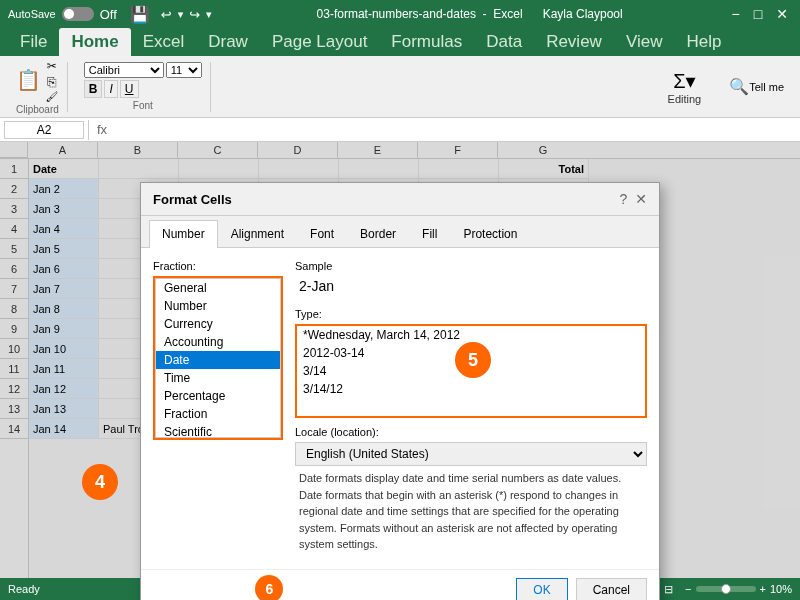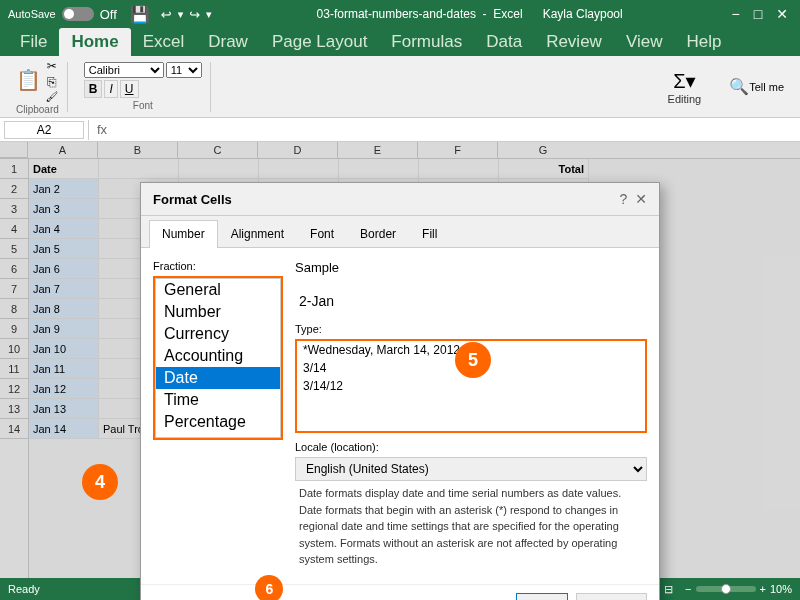--- a/index.html
+++ b/index.html
@@ -69,24 +69,24 @@
     .dialog-tabs { display: flex; border-bottom: 1px solid #ccc; background: #f0f0f0; padding: 0 8px; }
     .dialog-tab { padding: 6px 12px; font-size: 12px; cursor: pointer; border: 1px solid transparent; border-bottom: none; margin-top: 4px; }
     .dialog-tab.active { background: white; border-color: #ccc; border-bottom-color: white; margin-bottom: -1px; z-index: 1; position: relative; }
 
     
     .dialog-content { padding: 12px; }
     .dialog-row { display: flex; gap: 12px; }
     .category-section { width: 130px; }
     .category-label { font-size: 11px; margin-bottom: 4px; }
     .category-list { border: 1px solid #ccc; height: 160px; overflow-y: auto; }
-    .category-item { padding: 2px 8px; font-size: 16px; cursor: pointer; }
+    .category-item { padding: 2px 8px; font-size: 12px; cursor: pointer; }
     .category-item.selected { background: #0078d4; color: white; }
     .right-section { flex: 1; }
-    .sample-label { font-size: 13px; margin-bottom: 14px; }
+    .sample-label { font-size: 11px; margin-bottom: 2px; }
     .sample-value { font-size: 14px; margin-bottom: 10px; padding: 4px; border: none; }
     .type-label { font-size: 11px; margin-bottom: 4px; }
     .type-list-wrapper { position: relative; border: 2px solid #ff6600; }
     .type-list { height: 90px; overflow-y: auto; border: none; width: 100%; font-size: 12px; }
     .type-item { padding: 2px 6px; cursor: pointer; }
     .locale-label { font-size: 11px; margin: 8px 0 4px; }
     .locale-select { width: 100%; border: 1px solid #ccc; padding: 3px 6px; font-size: 12px; appearance: auto; }
     .description-text { font-size: 11px; color: #333; line-height: 1.5; margin-top: 0; padding: 4px; }
     .dialog-footer { padding: 8px 12px; display: flex; justify-content: flex-end; gap: 8px; border-top: 1px solid #eee; }
     .btn { padding: 4px 16px; font-size: 12px; cursor: pointer; border: 1px solid #ccc; background: #f0f0f0; }
@@ -363,49 +363,52 @@
           <button class="dialog-close-btn">✕</button>
         </div>
       </div>
 
       <div class="dialog-tabs">
         <div class="dialog-tab active">Number</div>
         <div class="dialog-tab">Alignment</div>
         <div class="dialog-tab">Font</div>
         <div class="dialog-tab">Border</div>
         <div class="dialog-tab">Fill</div>
+        <div class="dialog-tab">Protection</div>
       </div>
 
       <div class="dialog-content">
         <div class="dialog-row">
 
           <div class="category-section">
             <div class="category-label">Fraction:</div>
             <div class="category-list-wrapper">
               <div class="category-list">
                 <div class="category-item">General</div>
                 <div class="category-item">Number</div>
                 <div class="category-item">Currency</div>
                 <div class="category-item">Accounting</div>
                 <div class="category-item selected">Date</div>
                 <div class="category-item">Time</div>
                 <div class="category-item">Percentage</div>
+                <div class="category-item">Fraction</div>
                 <div class="category-item">Scientific</div>
 
               </div>
             </div>
           </div>
 
           <div class="right-section">
             <div class="sample-label">Sample</div>
             <div class="sample-value">2-Jan</div>
             <div class="type-label">Type:</div>
             <div class="type-list-wrapper">
               <div class="type-list">
                 <div class="type-item">*Wednesday, March 14, 2012</div>
+                <div class="type-item">2012-03-14</div>
                 <div class="type-item">3/14</div>
                 <div class="type-item">3/14/12</div>
 
               </div>
             </div>
             <div class="locale-label">Locale (location):</div>
             <select class="locale-select">
               <option>English (United States)</option>
             </select>
             <div class="description-text">Date formats display date and time serial numbers as date values.  Date formats that begin with an asterisk (*) respond to changes in regional date and time settings that are specified for the operating system. Formats without an asterisk are not affected by operating system settings.</div>

